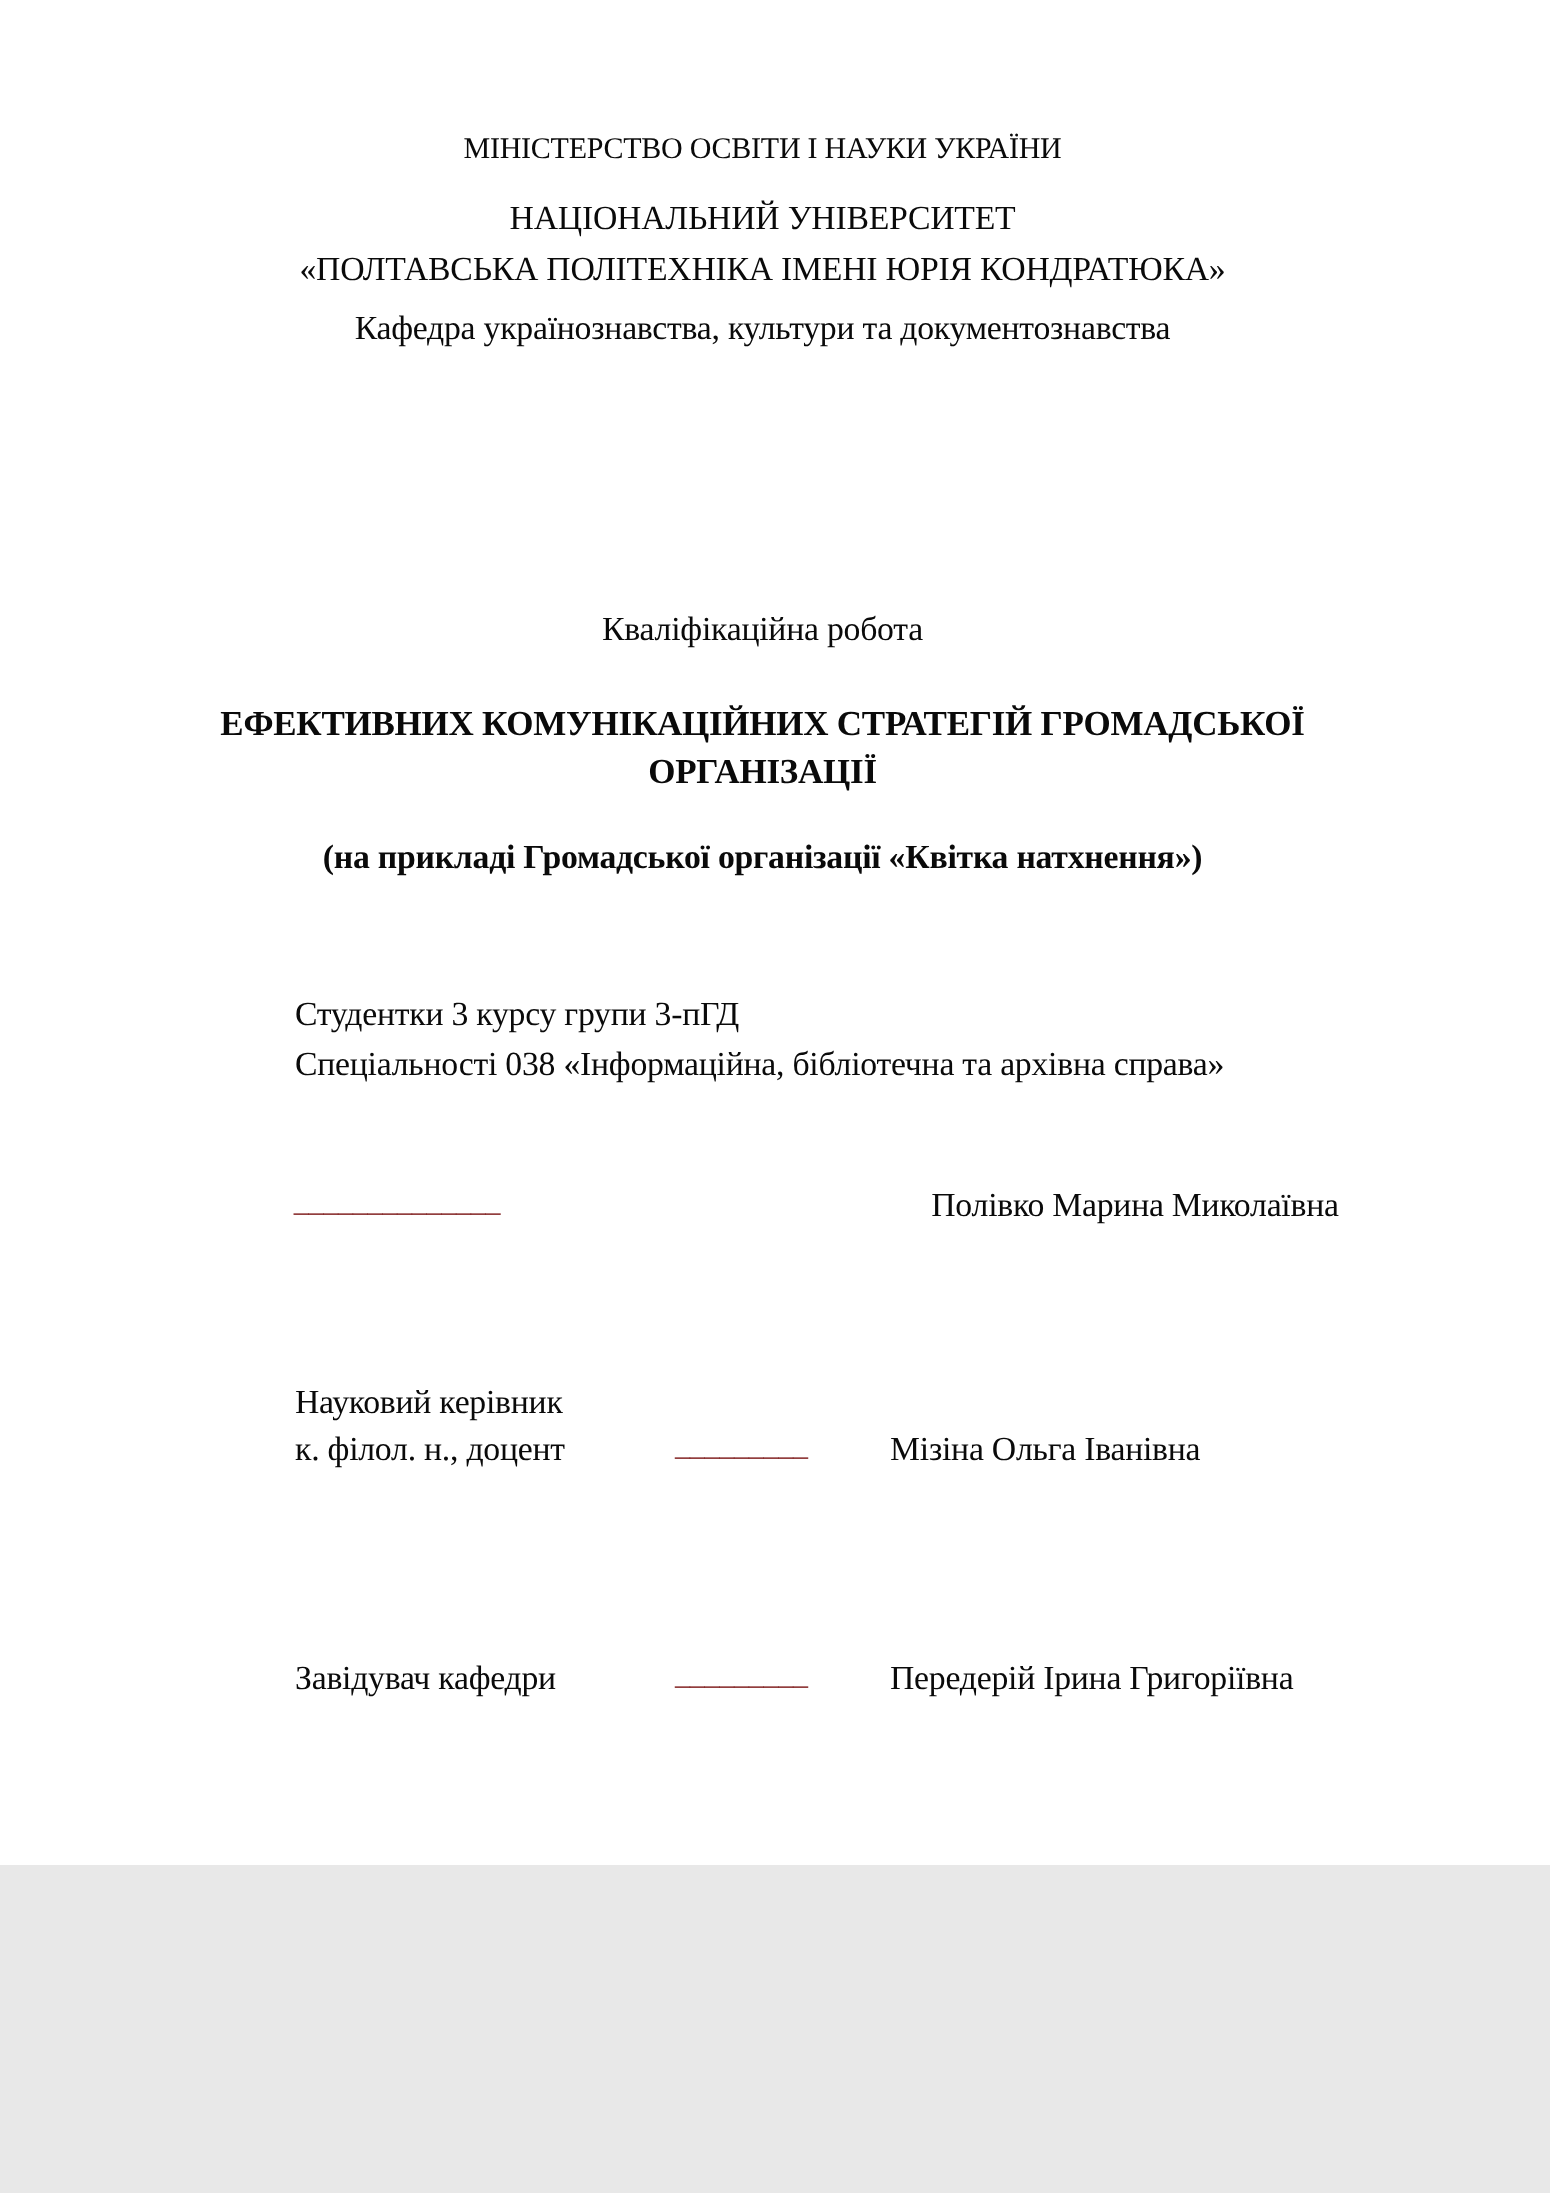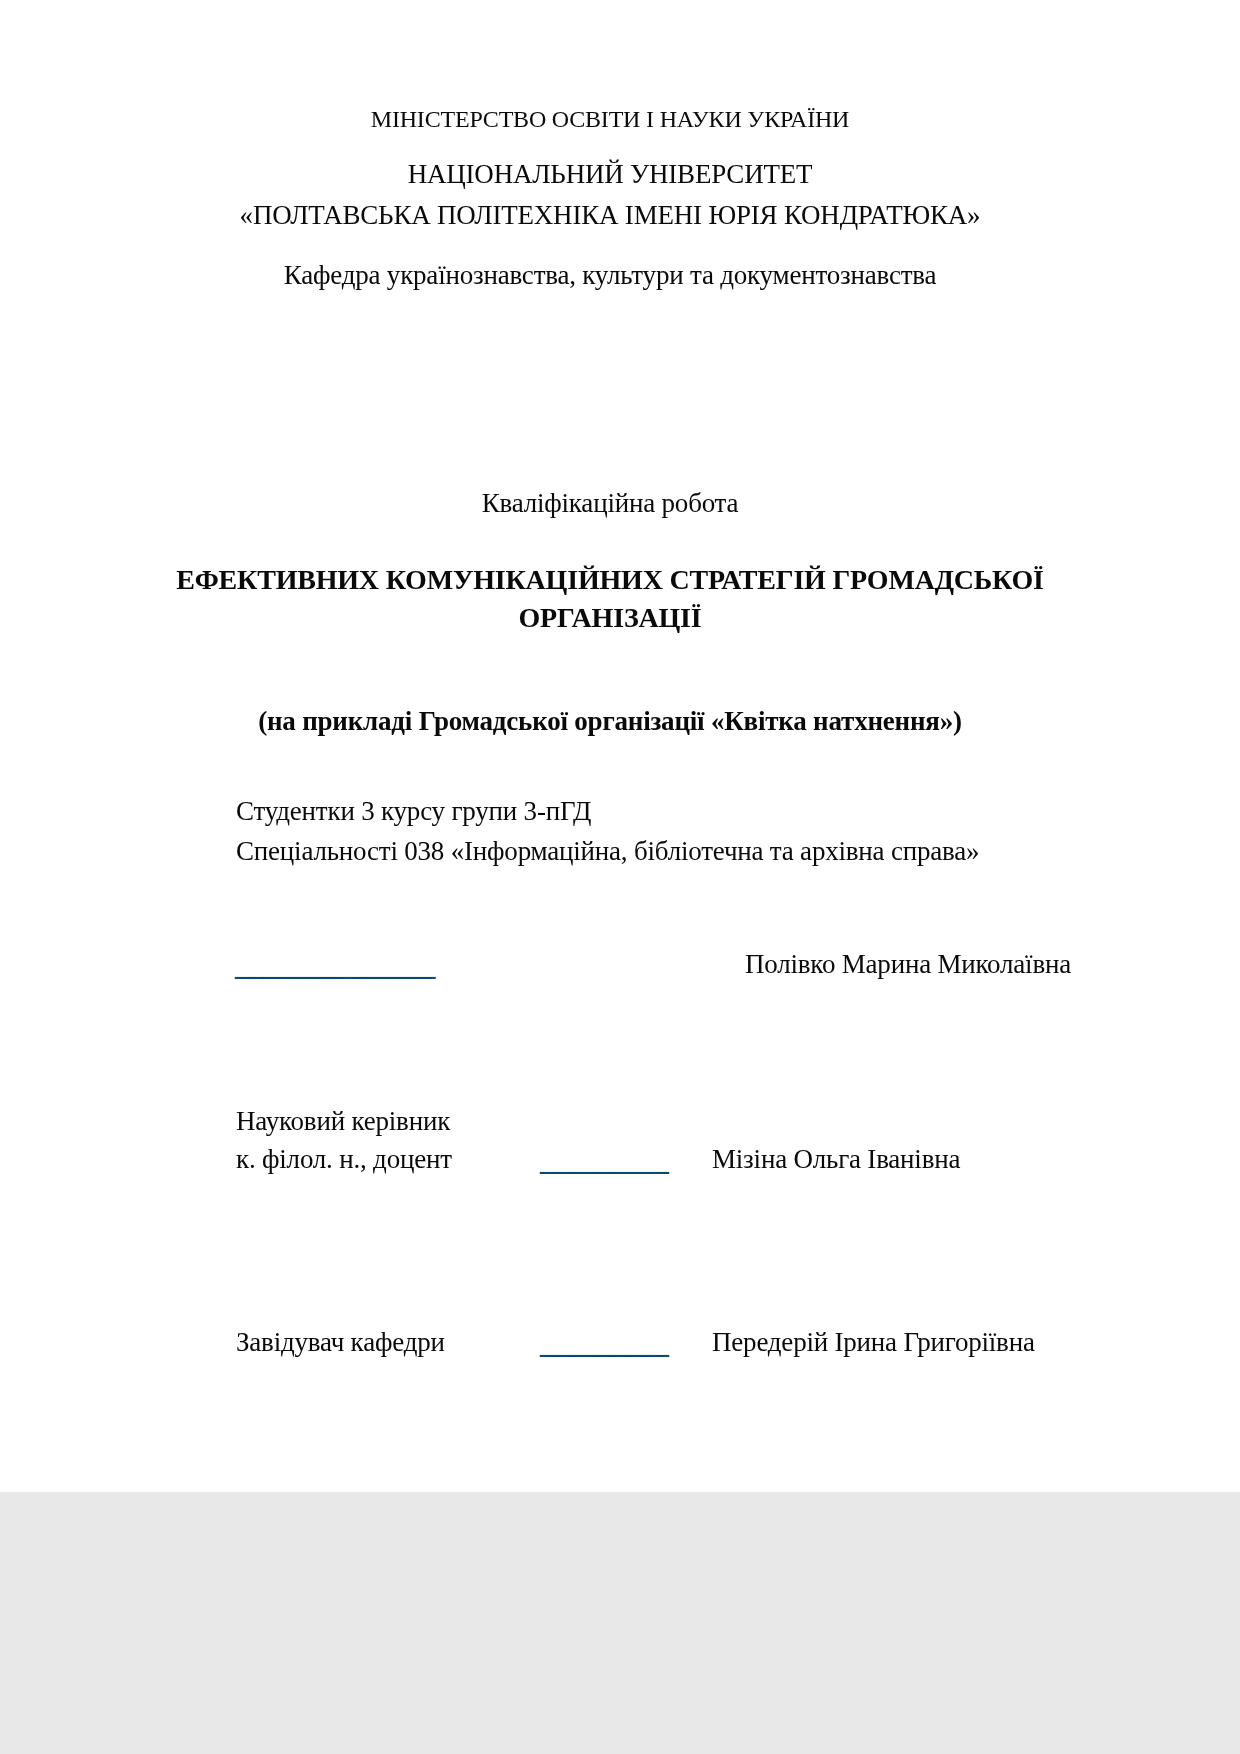--- a/index.html
+++ b/index.html
@@ -24,43 +24,43 @@
     text-align: center;
   }
   .fs-sm { font-size: 24px; }
   .fs-md { font-size: 27px; }
   .title-block {
     font-size: 28px;
     font-weight: bold;
     line-height: 38px;
   }
   .subtitle { font-size: 27px; font-weight: bold; }
-  .uline { font-size: 29px; color: #0c4a6e; font-weight: bold; }
+  .uline { font-size: 24px; color: #7f1d1d; }
 </style>
 </head>
 <body>
 
 <div class="page">
 
   <div class="abs center-col fs-sm" style="top:105px;">МІНІСТЕРСТВО ОСВІТИ І НАУКИ УКРАЇНИ</div>
 
   <div class="abs center-col fs-md" style="top:158px;">НАЦІОНАЛЬНИЙ УНІВЕРСИТЕТ</div>
 
   <div class="abs center-col fs-md" style="top:199px;">«ПОЛТАВСЬКА ПОЛІТЕХНІКА ІМЕНІ ЮРІЯ КОНДРАТЮКА»</div>
 
-  <div class="abs center-col fs-md" style="top:259px;">Кафедра українознавства, культури та документознавства</div>
+  <div class="abs center-col fs-md" style="top:246px;">Кафедра українознавства, культури та документознавства</div>
 
   <div class="abs center-col fs-md" style="top:487px;">Кваліфікаційна робота</div>
 
   <div class="abs center-col title-block" style="top:561px;">
     <div>ЕФЕКТИВНИХ КОМУНІКАЦІЙНИХ СТРАТЕГІЙ ГРОМАДСЬКОЇ</div>
     <div>ОРГАНІЗАЦІЇ</div>
   </div>
 
-  <div class="abs center-col subtitle" style="top:705px;text-align:center;">(на прикладі Громадської організації «Квітка натхнення»)</div>
+  <div class="abs center-col subtitle" style="top:669px;text-align:center;">(на прикладі Громадської організації «Квітка натхнення»)</div>
 
   <div class="abs fs-md" style="left:236px; top:795px;">Студентки 3 курсу групи 3-пГД</div>
 
   <div class="abs fs-md" style="left:236px; top:835px;">Спеціальності 038 «Інформаційна, бібліотечна та архівна справа»</div>
 
   <div class="abs uline" style="left:235px; top:948px;">______________</div>
 
   <div class="abs fs-md" style="left:745px; top:948px;">Полівко Марина Миколаївна</div>
 
   <div class="abs fs-md" style="left:236px; top:1105px;">Науковий керівник</div>

